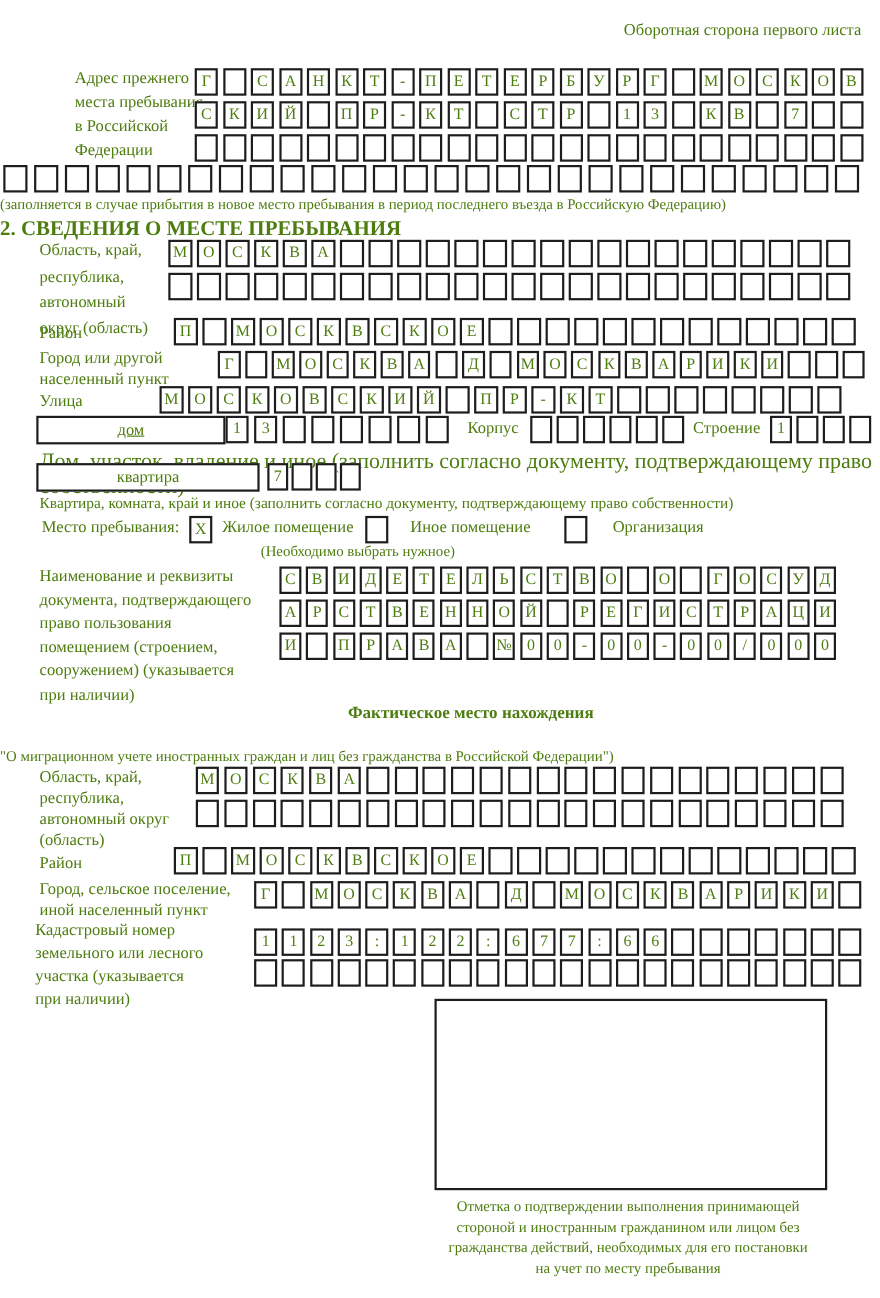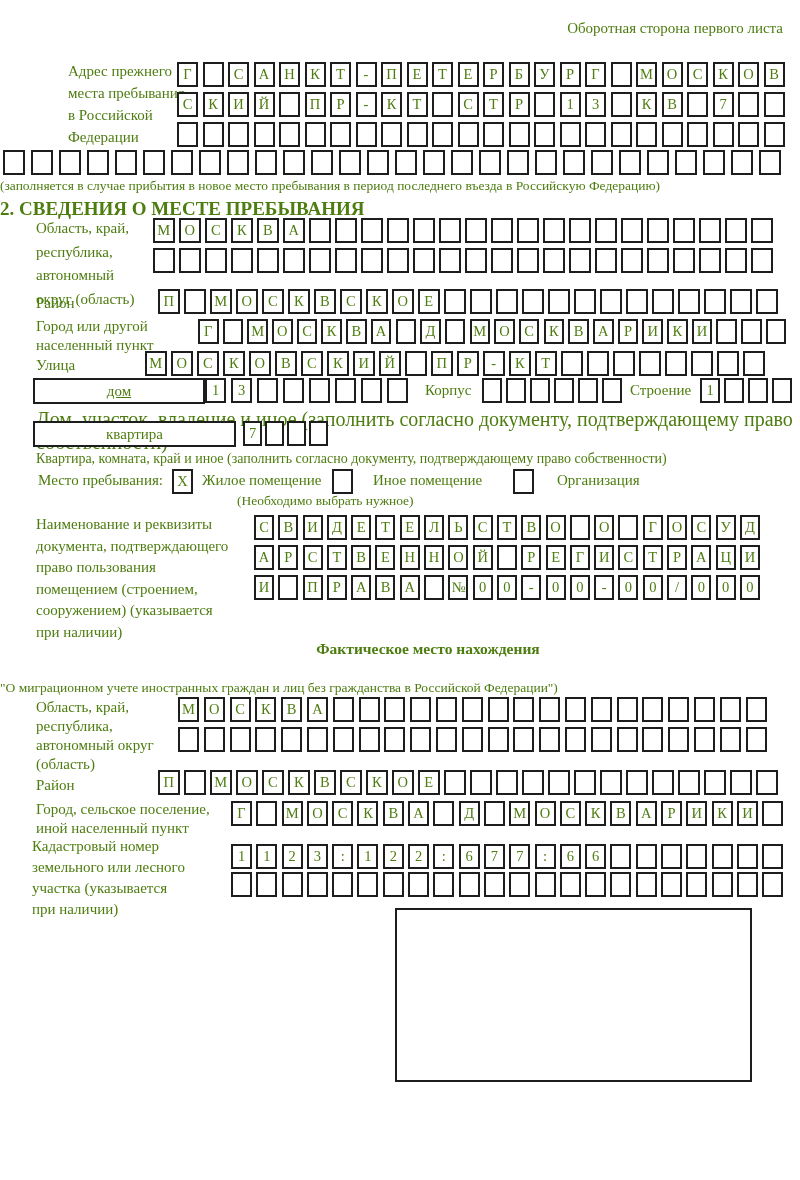--- a/index.html
+++ b/index.html
@@ -574,14 +574,18 @@
       <div class="cell"></div>
       <div class="cell"></div>
       <div class="cell"></div>
       <div class="cell"></div>
       <div class="cell"></div>
       <div class="cell"></div>
       <div class="cell"></div>
     </div>
 
   <div class="bigbox" style="left:395px;top:908px;width:357px;height:174px;"></div>
+  <div class="caption" style="left:371px;top:1088px;width:400px;text-align:center;line-height:18.5px;">Отметка о подтверждении выполнения принимающей
+стороной и иностранным гражданином или лицом без
+гражданства действий, необходимых для его постановки
+на учет по месту пребывания</div>
 
 </div>
 
 </body></html>

